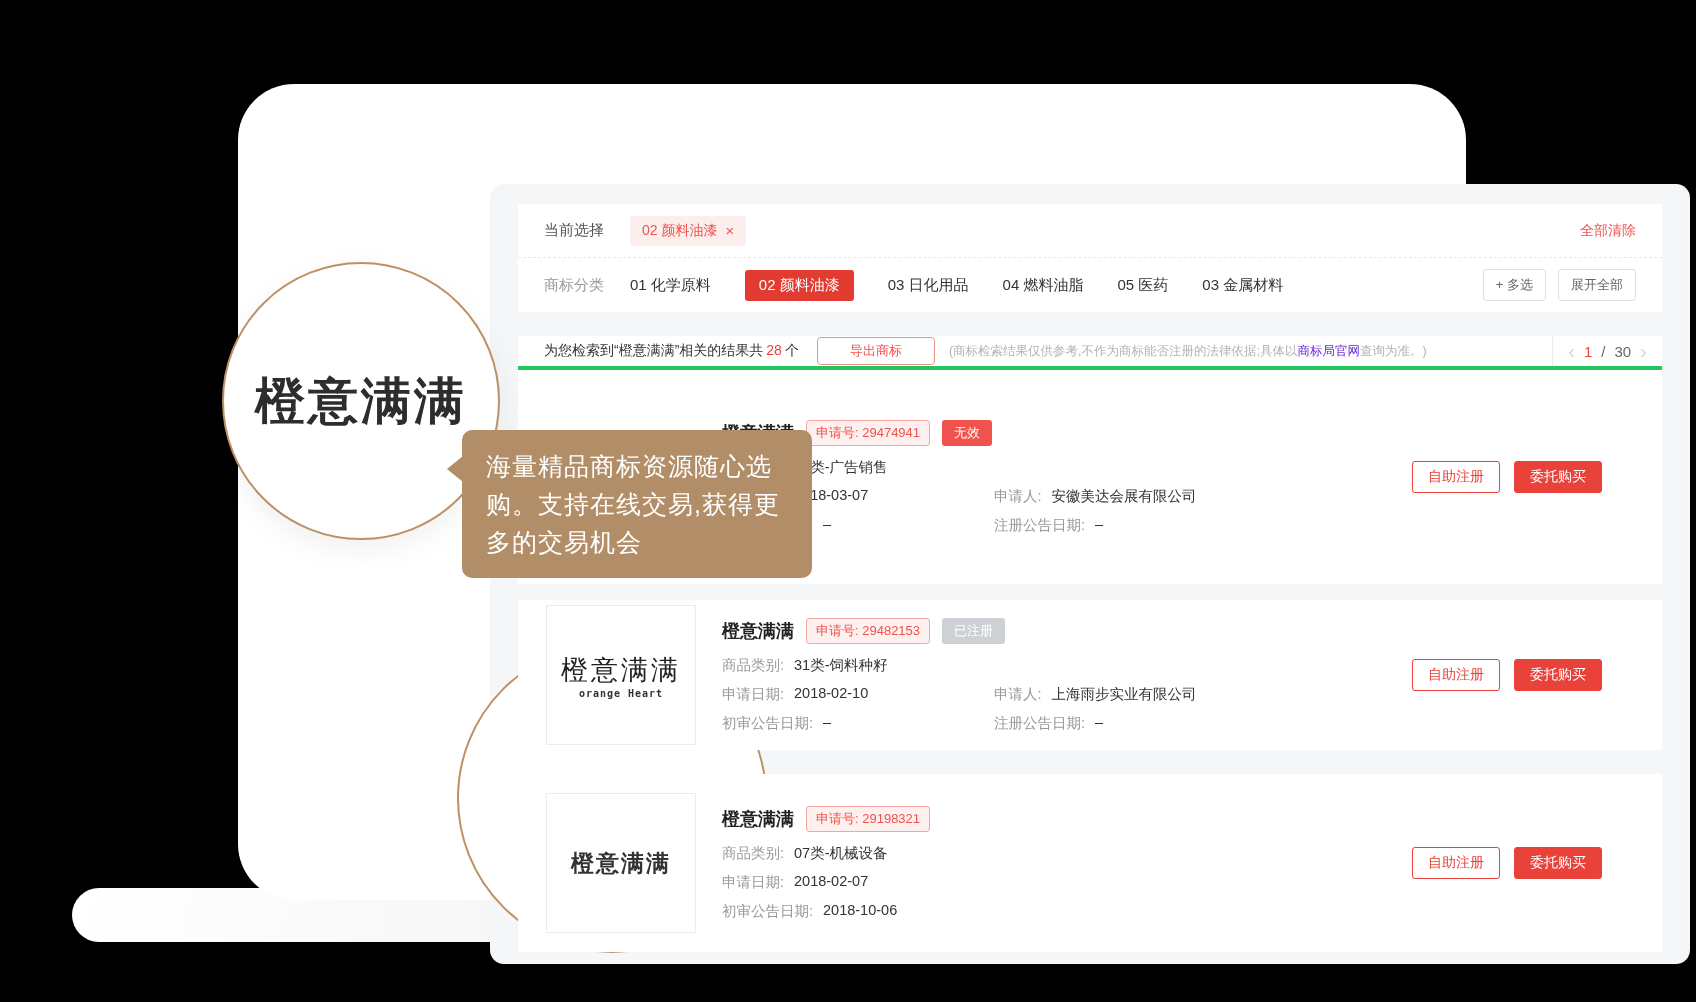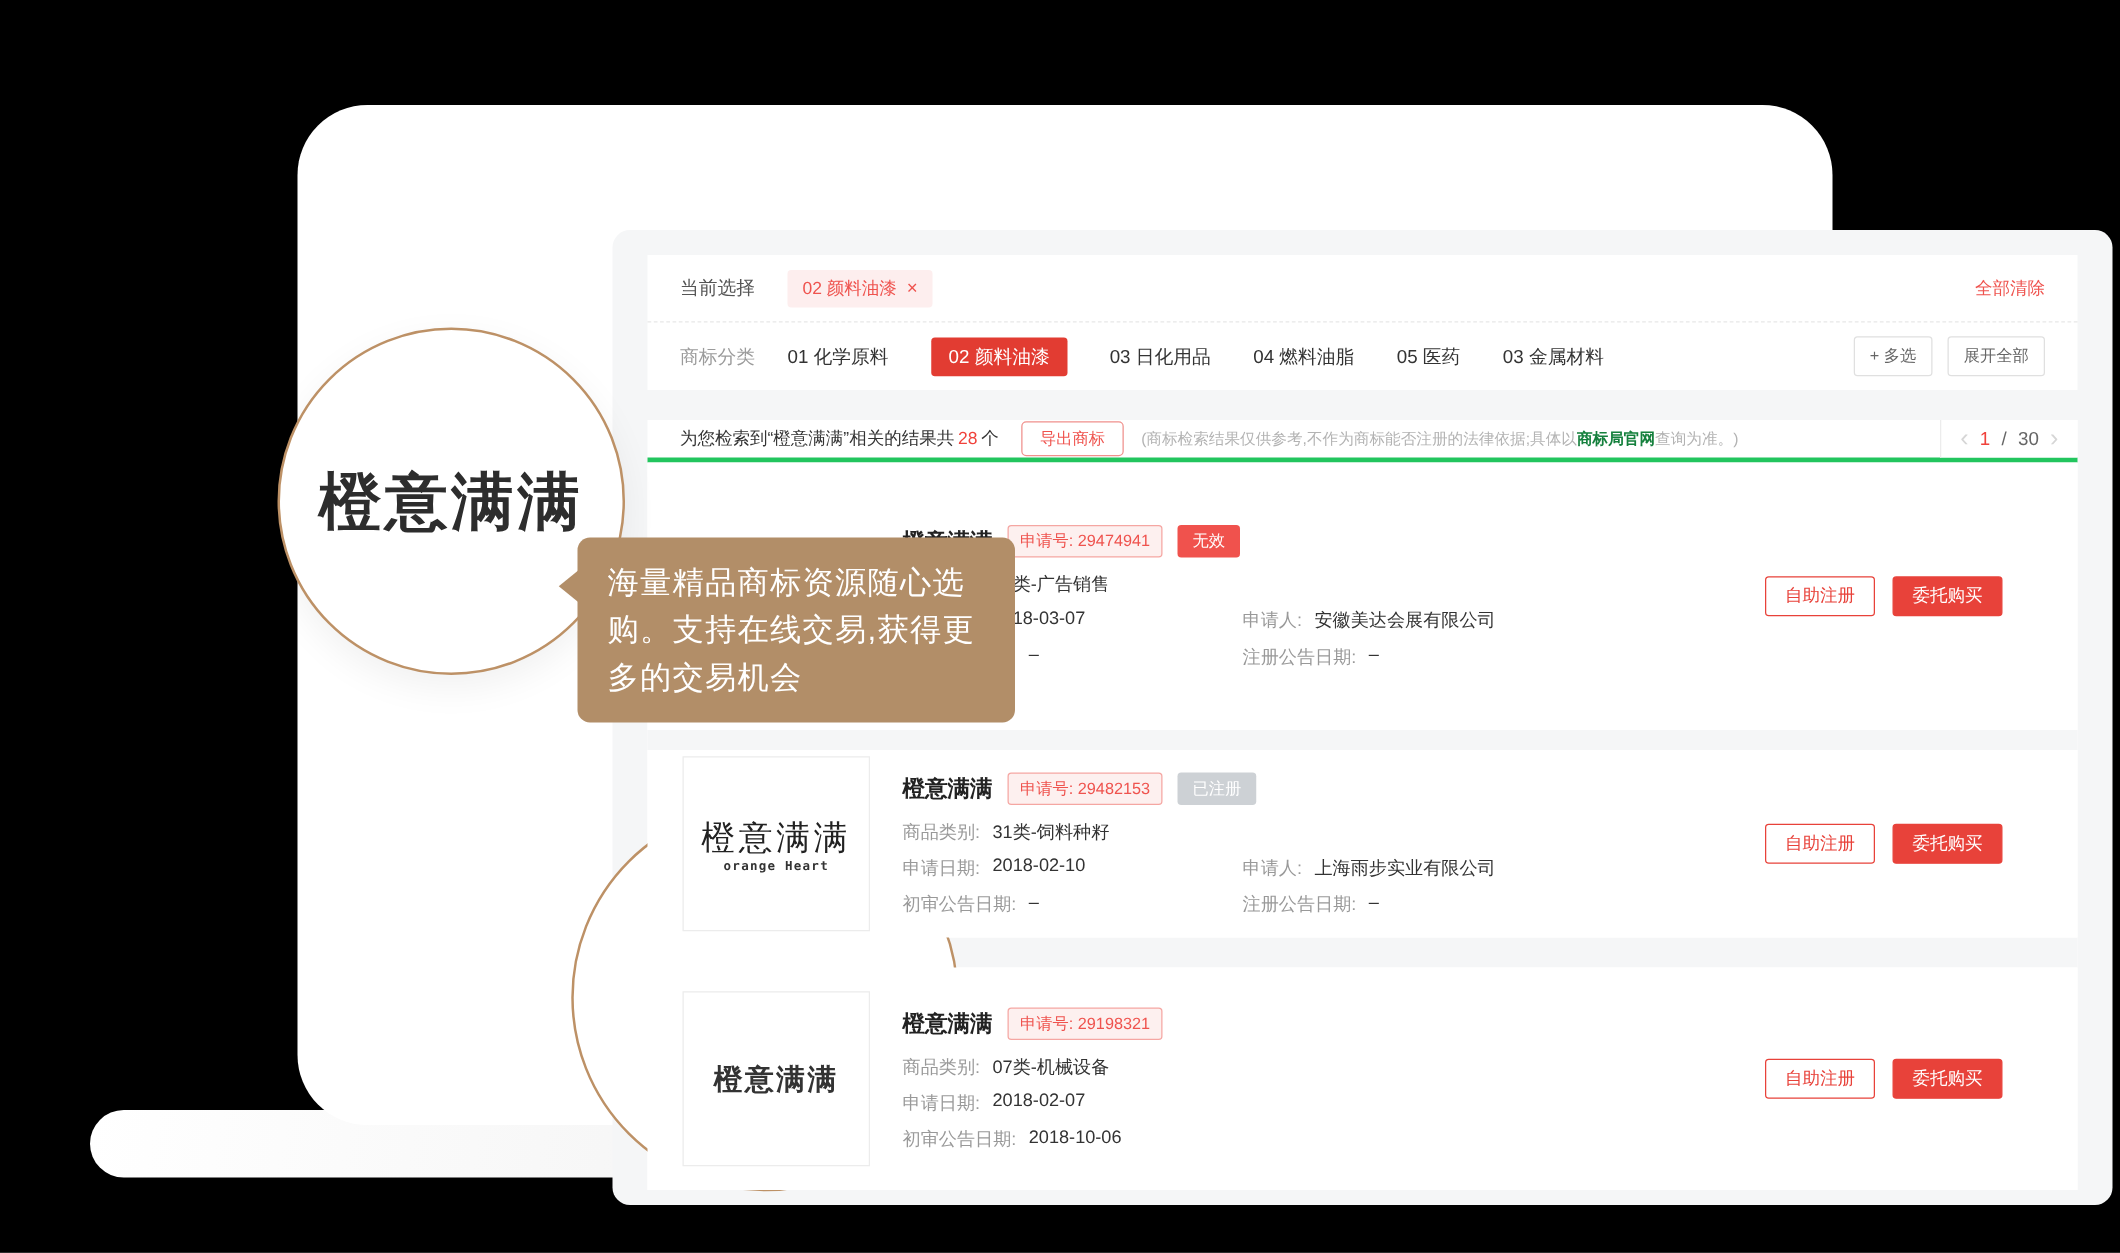--- a/index.html
+++ b/index.html
@@ -32,23 +32,23 @@
   .ghost-btn{border:1px solid #e0e0e0;background:#fff;color:#666;font-size:13px;padding:6px 12px;
     border-radius:3px;cursor:pointer;white-space:nowrap;}
   .cats-right{display:flex;gap:12px;margin-left:20px;}
 
   
   .results-panel{position:absolute;left:280px;top:252px;width:1144px;height:616px;background:#fff;}
   .res-header{position:relative;display:flex;align-items:center;height:34px;padding:0 26px;border-bottom:4px solid #22c55e;}
   .summary{font-size:14px;color:#333;white-space:nowrap;}
   .summary .cnt{color:#f0423b;margin:0 3px;}
   .export-btn{margin-left:18px;border:1px solid #f0908c;color:#ef534e;background:#fff;font-size:13px;
-    padding:4px 14px;border-radius:4px;cursor:pointer;white-space:nowrap;}
+    padding:4px 32px;border-radius:4px;cursor:pointer;white-space:nowrap;}
   .disclaimer{margin-left:14px;font-size:12.5px;color:#b3b3b3;white-space:nowrap;overflow:hidden;}
-  .disclaimer .lnk{color:#15803d;font-weight:bold;cursor:pointer;}
+  .disclaimer .lnk{color:#6d28d9;font-weight:normal;cursor:pointer;}
   .pager{position:absolute;right:0;top:0;bottom:0;width:110px;border-left:1px solid #ececec;
     display:flex;align-items:center;justify-content:center;gap:9px;font-size:15px;background:#fff;}
   .pg-arrow{color:#d6d6d6;font-size:20px;line-height:1;cursor:pointer;}
   .pg-cur{color:#f0423b;}
   .pg-sep,.pg-total{color:#666;}
 
   .gap-strip{position:absolute;left:280px;width:1144px;background:#f5f6f7;z-index:1;}
 
   .row{position:absolute;left:280px;width:1144px;background:#fff;display:flex;align-items:center;
     padding:0 60px 0 28px;z-index:10;}

